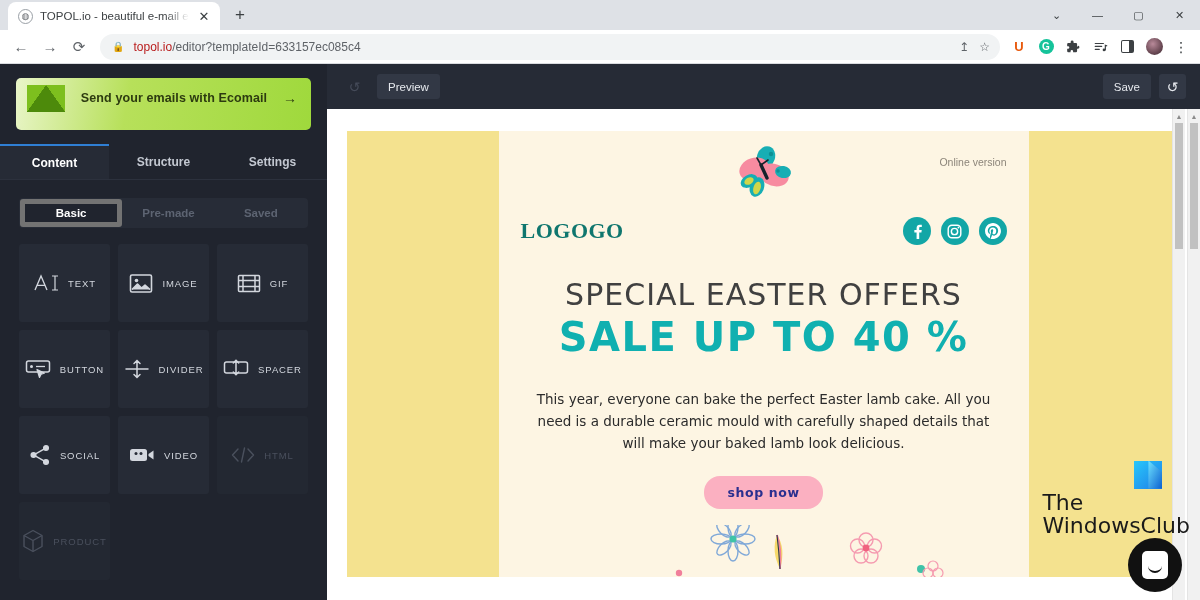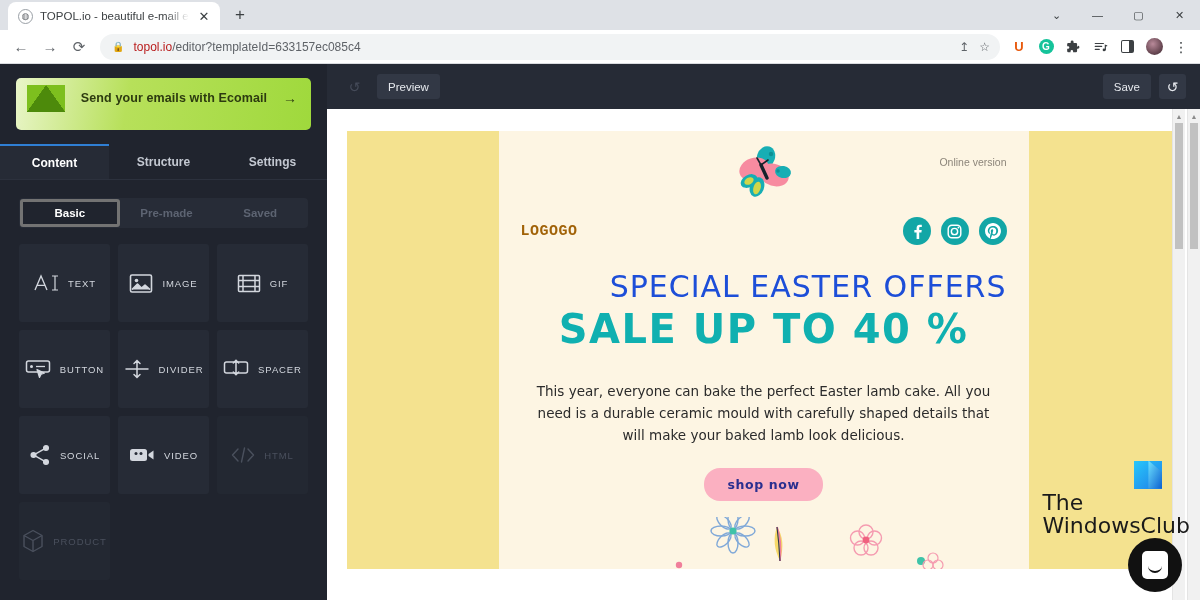--- a/index.html
+++ b/index.html
@@ -147,21 +147,21 @@
   .subtabs {
     margin: 18px 19px 0 19px; height: 30px; background: #272c37;
     border-radius: 4px; display: flex; padding: 1px;
   }
   .subtab {
     flex: 1; display: flex; align-items: center; justify-content: center;
     font-size: 11.5px; font-weight: 700; color: #5d6472; border-radius: 3px;
   }
   .subtab.active {
     color: #fff; background: #20242e;
-    border: 3px solid #737373;
+    border: 5px solid #737373;
   }
 
   .blocks {
     margin: 16px 19px 0 19px; display: grid;
     grid-template-columns: repeat(3, 1fr); gap: 8px;
   }
   .block {
     height: 78px; background: #262b36; border-radius: 3px;
     display: flex; flex-direction: row; align-items: center;
     justify-content: center; gap: 9px; color: #d3d7de;
@@ -200,33 +200,33 @@
 
   .butterfly { display: flex; justify-content: center; height: 58px;
                position: relative; }
   .online-version {
     position: absolute; right: 22px; top: 25px;
     font-size: 10.5px; color: #8c857a;
   }
 
   .logo-row { display: flex; align-items: center; margin-top: 6px; height: 44px; }
   .logo {
-    font-size: 15px; font-weight: 800; color: #a16207;
-    letter-spacing: .5px; font-family: Liberation Mono, monospace;
+    font-size: 22px; font-weight: 800; color: #0f766e;
+    letter-spacing: .5px; font-family: Liberation Serif, serif;
   }
   .socials { margin-left: auto; display: flex; gap: 10px; }
   .social {
     width: 28px; height: 28px; border-radius: 50%; background: #12a6a6;
     display: flex; align-items: center; justify-content: center;
     color: #fff;
   }
 
   .headline1 {
-    margin-top: 16px; text-align: right; font-size: 30px;
-    color: #1d4ed8; letter-spacing: 1px;
+    margin-top: 24px; text-align: center; font-size: 30px;
+    color: #404040; letter-spacing: 1px;
     font-family: "DejaVu Sans", sans-serif; font-weight: 400;
   }
   .headline2 {
     margin-top: 2px; text-align: center; font-size: 40px;
     color: #10b0b0; font-weight: 800; letter-spacing: 1.5px;
     font-family: "DejaVu Sans", sans-serif;
   }
   .body-text {
     margin: 28px 12px 0 12px; text-align: center; font-size: 13.5px;
     line-height: 1.63; color: #2b2b2b;

